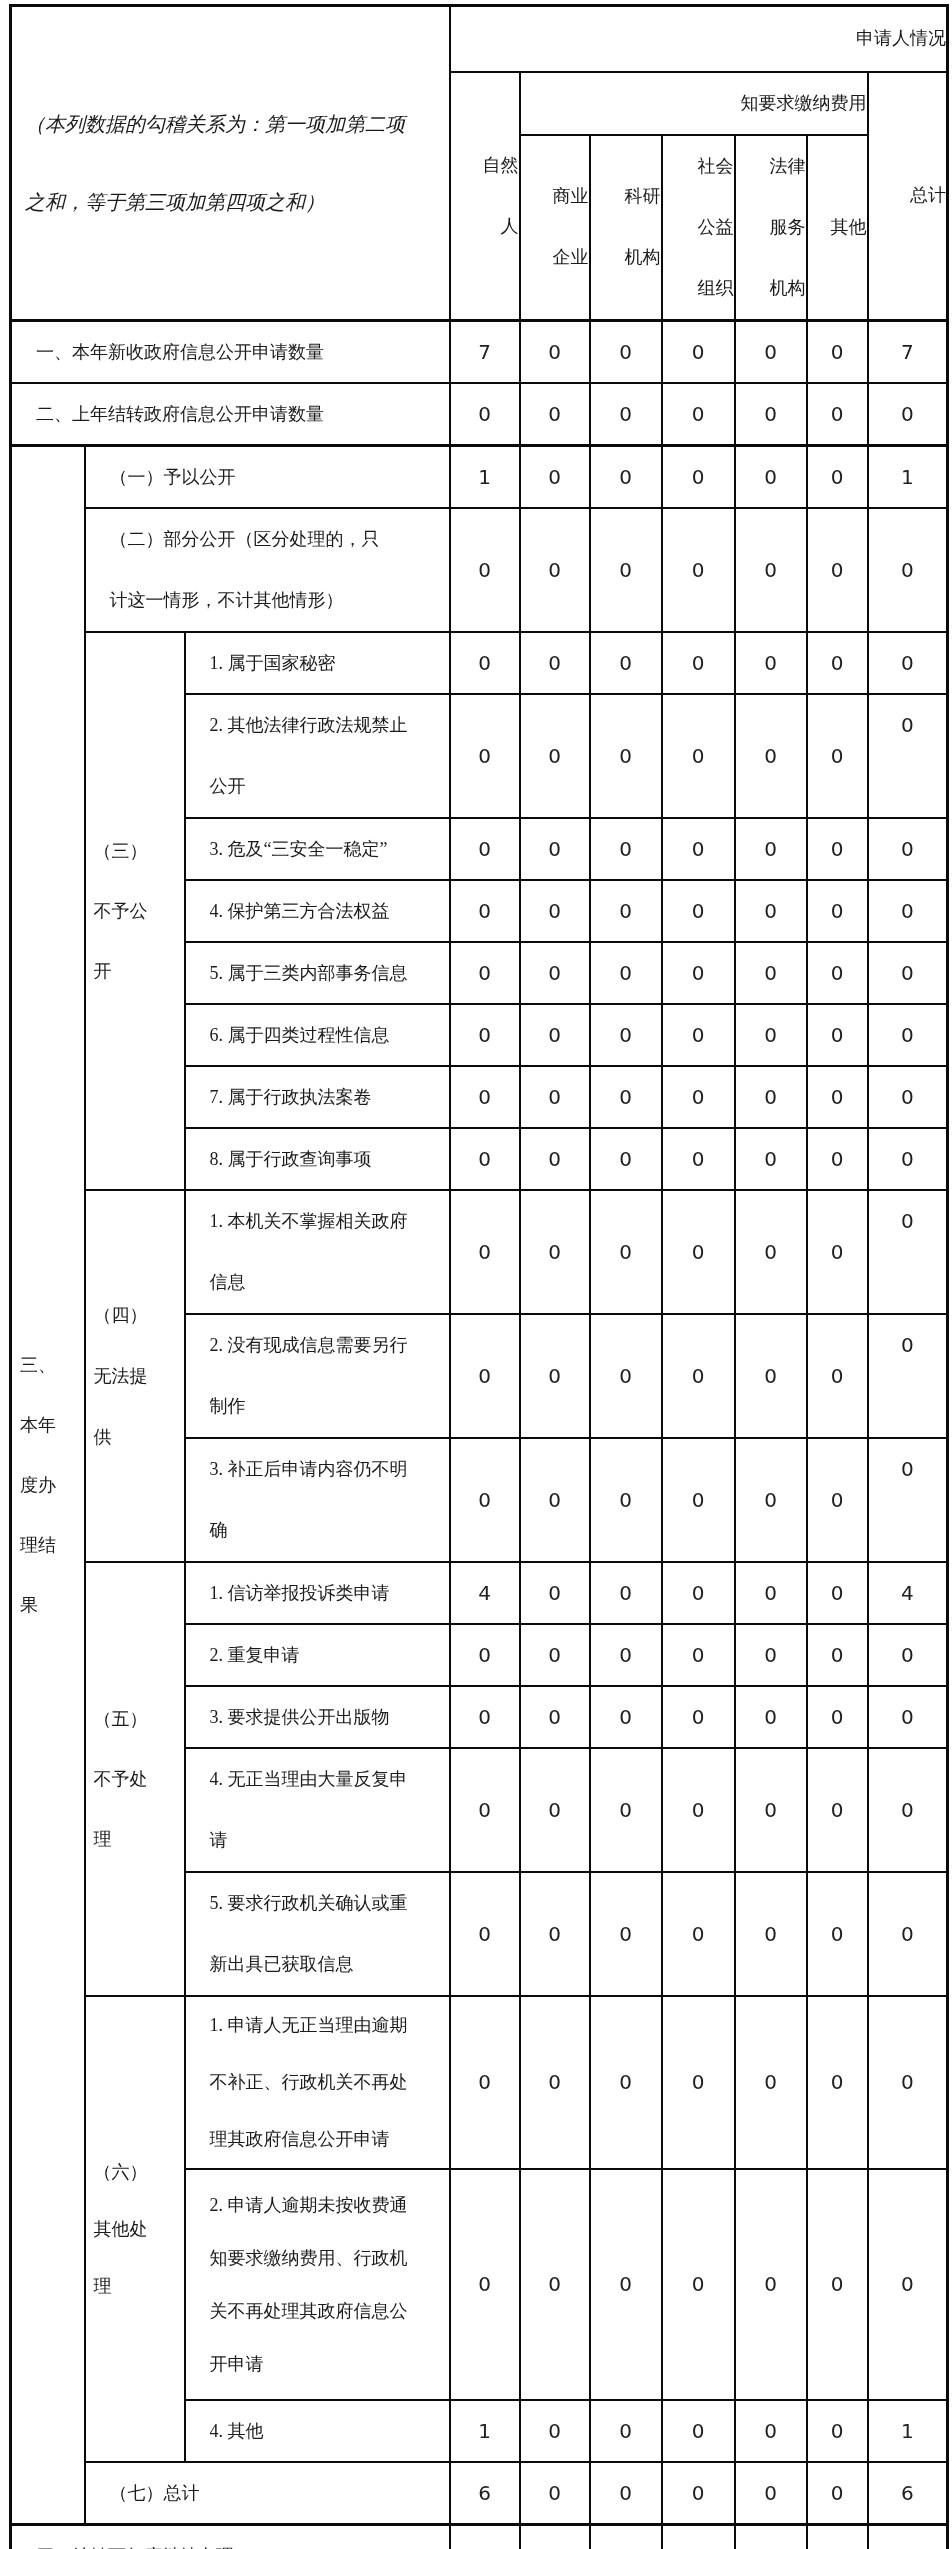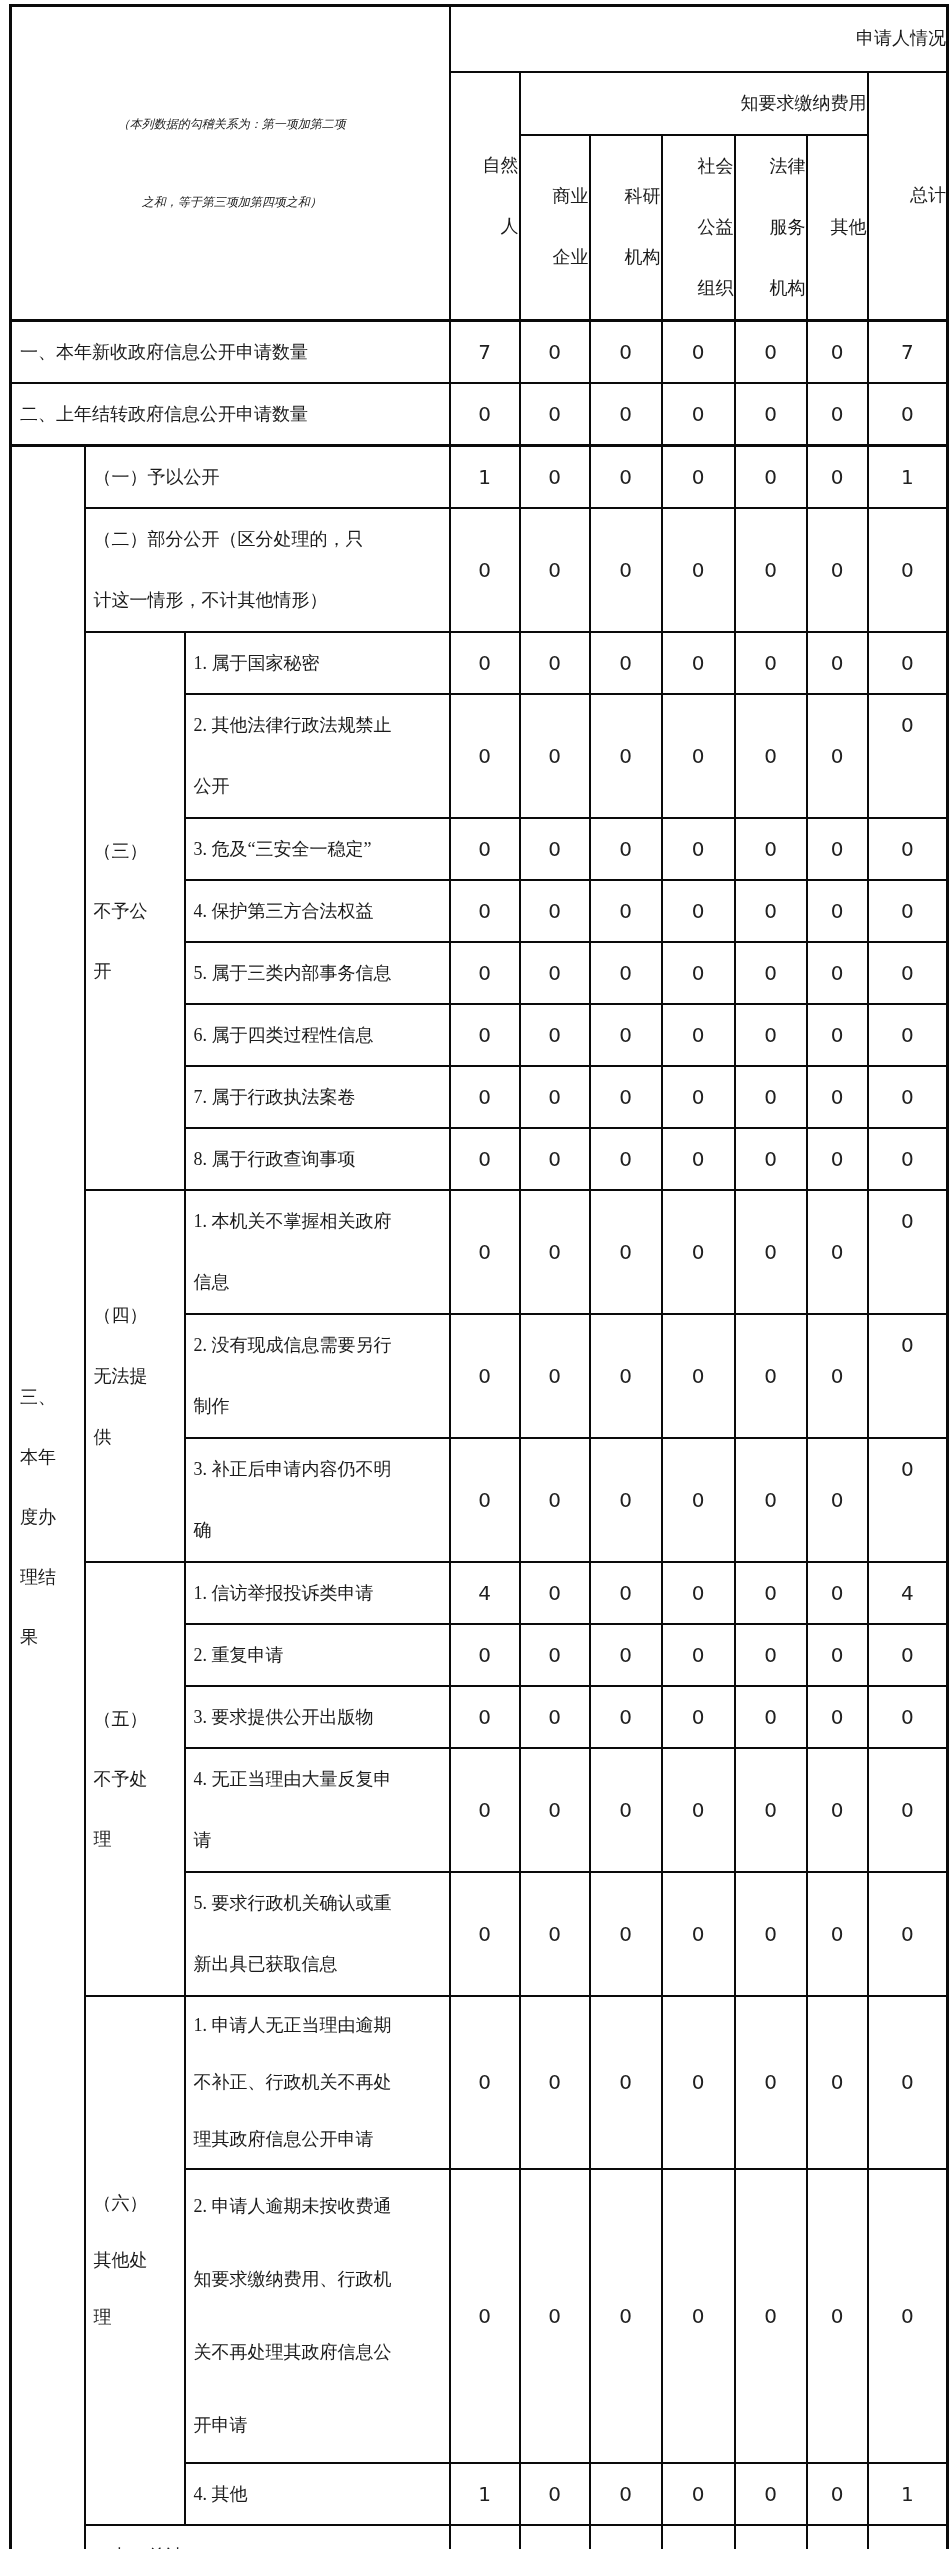--- a/index.html
+++ b/index.html
@@ -17,48 +17,48 @@
     font-family:"Liberation Serif","DejaVu Serif",serif;
     font-size:18px;
     color:#1b1b1b;
     line-height:61px;
     vertical-align:middle;
     padding:0;
     overflow:hidden;
   }
   .pre{white-space:pre-line;}
   .center{text-align:right;}
-  .label{text-align:left;padding-left:8px;}
+  .label{text-align:left;padding-left:24px;}
   .group{}
   .item{}
   .vlabel{text-align:left;padding-left:8px;}
   .num{
     text-align:center;
     font-family:"DejaVu Sans","Liberation Sans",sans-serif;
     font-size:20px;
     color:#202020;
   }
   .ttop{vertical-align:top;}
   .note{
     font-style:italic;
-    font-size:12px;
+    font-size:20px;
     line-height:78px;
     padding:0 10px 0 13px;
-    text-align:center;
+    text-align:left;
   }
   tr.hr1{height:66px;}
   tr.hr2{height:62px;}
   tr.hr3{height:186px;}
   tr.h1{height:60px;}
   tr.h1 td{line-height:60px;}
   tr.h2{height:122px;}
   tr.h3{height:172px;}
   tr.h3 td{line-height:57px;}
   tr.h4{height:231px;}
-  tr.h4 td{line-height:73px;}
+  tr.h4 td{line-height:53px;}
   tr.tb td{border-top-width:3px;}
 </style>
 </head>
 <body>
 
 <div class="page">
   <table class="report">
     <colgroup>
       <col style="width:74px">
         <col style="width:100px">

